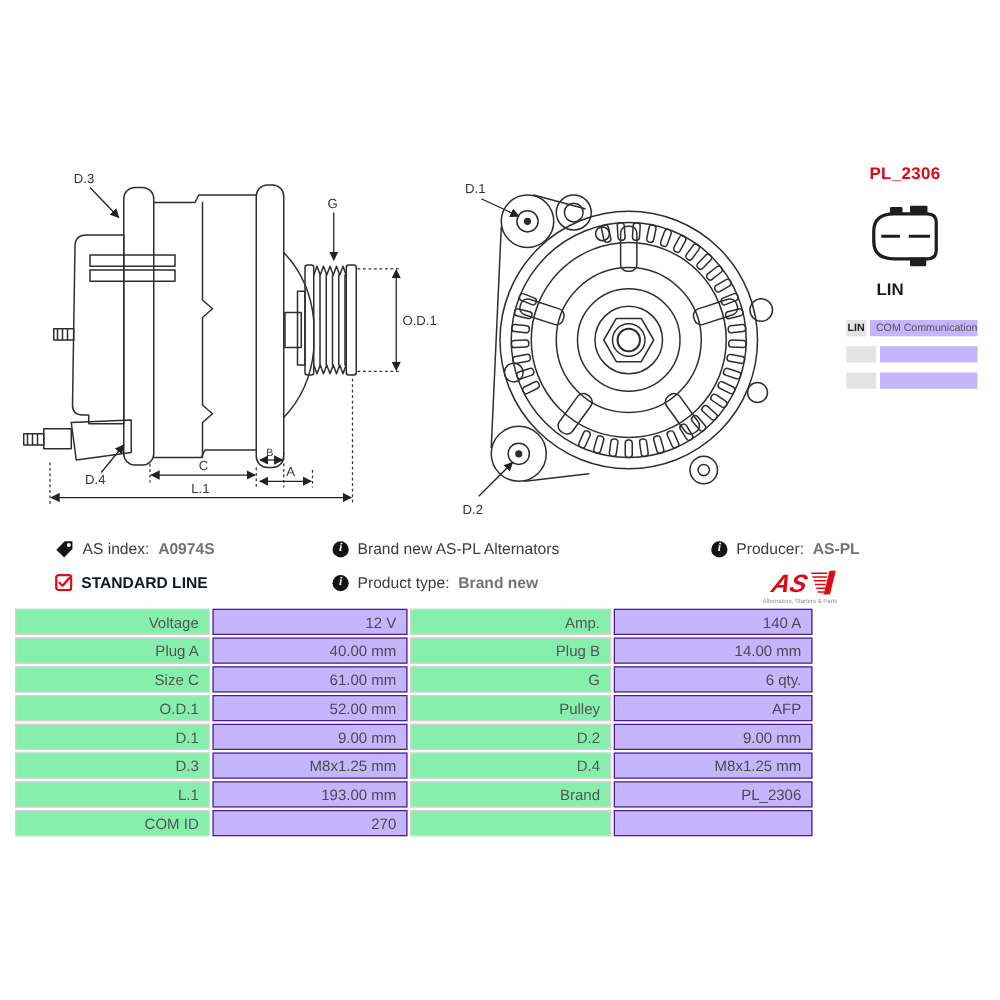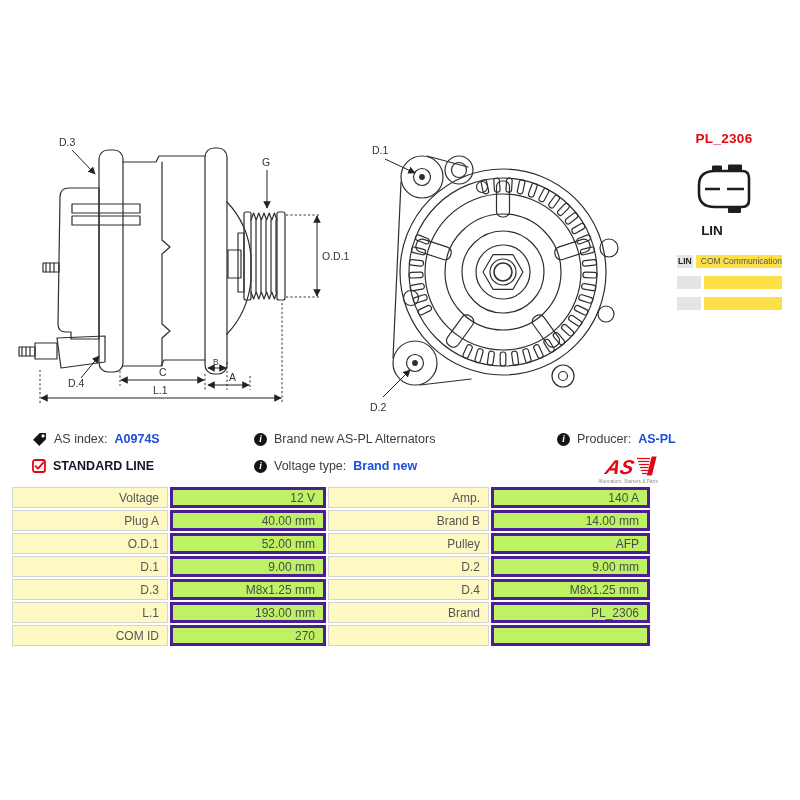--- a/index.html
+++ b/index.html
@@ -18,41 +18,41 @@
 
   
   .connector-panel { position:absolute; left:655px; top:131px; width:138px; text-align:center; }
   .connector-title { font-size:13.5px; font-weight:bold; letter-spacing:.3px; }
   .connector-svg { margin:16px auto 0; }
   .connector-lin { font-size:13.5px; font-weight:bold; color:#1a1a1a; padding-right:24px; margin-top:1px; }
   .pin-table { margin:17px 0 0 22px; width:105px; }
   .pin-row { display:flex; gap:3px; margin-bottom:8px; }
   .pin-code { width:24px; height:13px; background:#e4e4e4; font-size:8.5px; font-weight:bold;
               color:#222; line-height:13px; text-align:center; }
-  .pin-desc { flex:1; height:13px; background:#fde047; font-size:8.5px; color:#555;
+  .pin-desc { flex:1; height:13px; background:#c4b5fd; font-size:8.5px; color:#555;
               line-height:13px; text-align:left; padding-left:5px; white-space:nowrap; }
 
   
-  .info-row { position:absolute; left:4px; top:428px; width:672px; height:55px; font-size:12.5px; }
+  .info-row { position:absolute; left:16px; top:428px; width:672px; height:55px; font-size:12.5px; }
   .info-col { position:absolute; top:0; }
   .info-line { display:flex; align-items:center; gap:7px; height:22px; margin-bottom:5px; white-space:nowrap; }
   .ico-circle-i { display:inline-flex; align-items:center; justify-content:center; width:13px; height:13px;
                   border-radius:50%; background:#141414; color:#fff; font-size:9.5px; font-weight:bold;
                   font-style:italic; font-family:"Liberation Serif", serif; flex:0 0 13px; }
-  .b { font-weight:bold; color:#1d4ed8; }
+  .b { font-weight:bold; color:#737373; }
   .red-line { color:#0f172a; font-weight:bold; }
   .logo-wrap { margin:1px 0 0 40px; }
 
   
   .spec-table { position:absolute; left:10px; top:485px; }
   table.spec { border-collapse:separate; border-spacing:2px; table-layout:fixed; width:638px; font-size:12px; }
   table.spec td { height:21px; padding:0 8px 0 4px; text-align:right; vertical-align:middle;
                   white-space:nowrap; overflow:hidden; }
-  td.l { background:#fef9c3; border:1px solid #d4d4d4; color:#555; }
-  td.v { background:#bef264; border:3px solid #4c1d95; color:#4a4a4a; }
+  td.l { background:#86efac; border:1px solid #d4d4d4; color:#555; }
+  td.v { background:#c4b5fd; border:1px solid #4c1d95; color:#4a4a4a; }
 </style>
 </head>
 <body>
 
 <div class="page">
 
   <div class="drawing" style="left:15px; top:128px;">
     <svg width="345" height="280" viewBox="0 0 345 280">
       <defs>
         <marker id="arr" viewBox="0 0 10 10" refX="9" refY="5" markerWidth="7.5" markerHeight="7.5" orient="auto-start-reverse">
@@ -252,21 +252,21 @@
       </div>
     </div>
 
     <div class="info-col" style="left:250px;">
       <div class="info-line">
         <span class="ico-circle-i">i</span>
         <span>Brand new AS-PL Alternators</span>
       </div>
       <div class="info-line">
         <span class="ico-circle-i">i</span>
-        <span>Voltage type:</span>
+        <span>Product type:</span>
         <span class="b">Brand new</span>
       </div>
     </div>
 
     <div class="info-col" style="left:553px;">
       <div class="info-line">
         <span class="ico-circle-i">i</span>
         <span>Producer:</span>
         <span class="b">AS-PL</span>
       </div>
@@ -301,22 +301,28 @@
       <tbody>
         <tr>
           <td class="l">Voltage</td>
           <td class="v">12 V</td>
           <td class="l">Amp.</td>
           <td class="v">140 A</td>
         </tr>
         <tr>
           <td class="l">Plug A</td>
           <td class="v">40.00 mm</td>
-          <td class="l">Brand B</td>
+          <td class="l">Plug B</td>
           <td class="v">14.00 mm</td>
+        </tr>
+        <tr>
+          <td class="l">Size C</td>
+          <td class="v">61.00 mm</td>
+          <td class="l">G</td>
+          <td class="v">6 qty.</td>
         </tr>
         <tr>
           <td class="l">O.D.1</td>
           <td class="v">52.00 mm</td>
           <td class="l">Pulley</td>
           <td class="v">AFP</td>
         </tr>
         <tr>
           <td class="l">D.1</td>
           <td class="v">9.00 mm</td>

